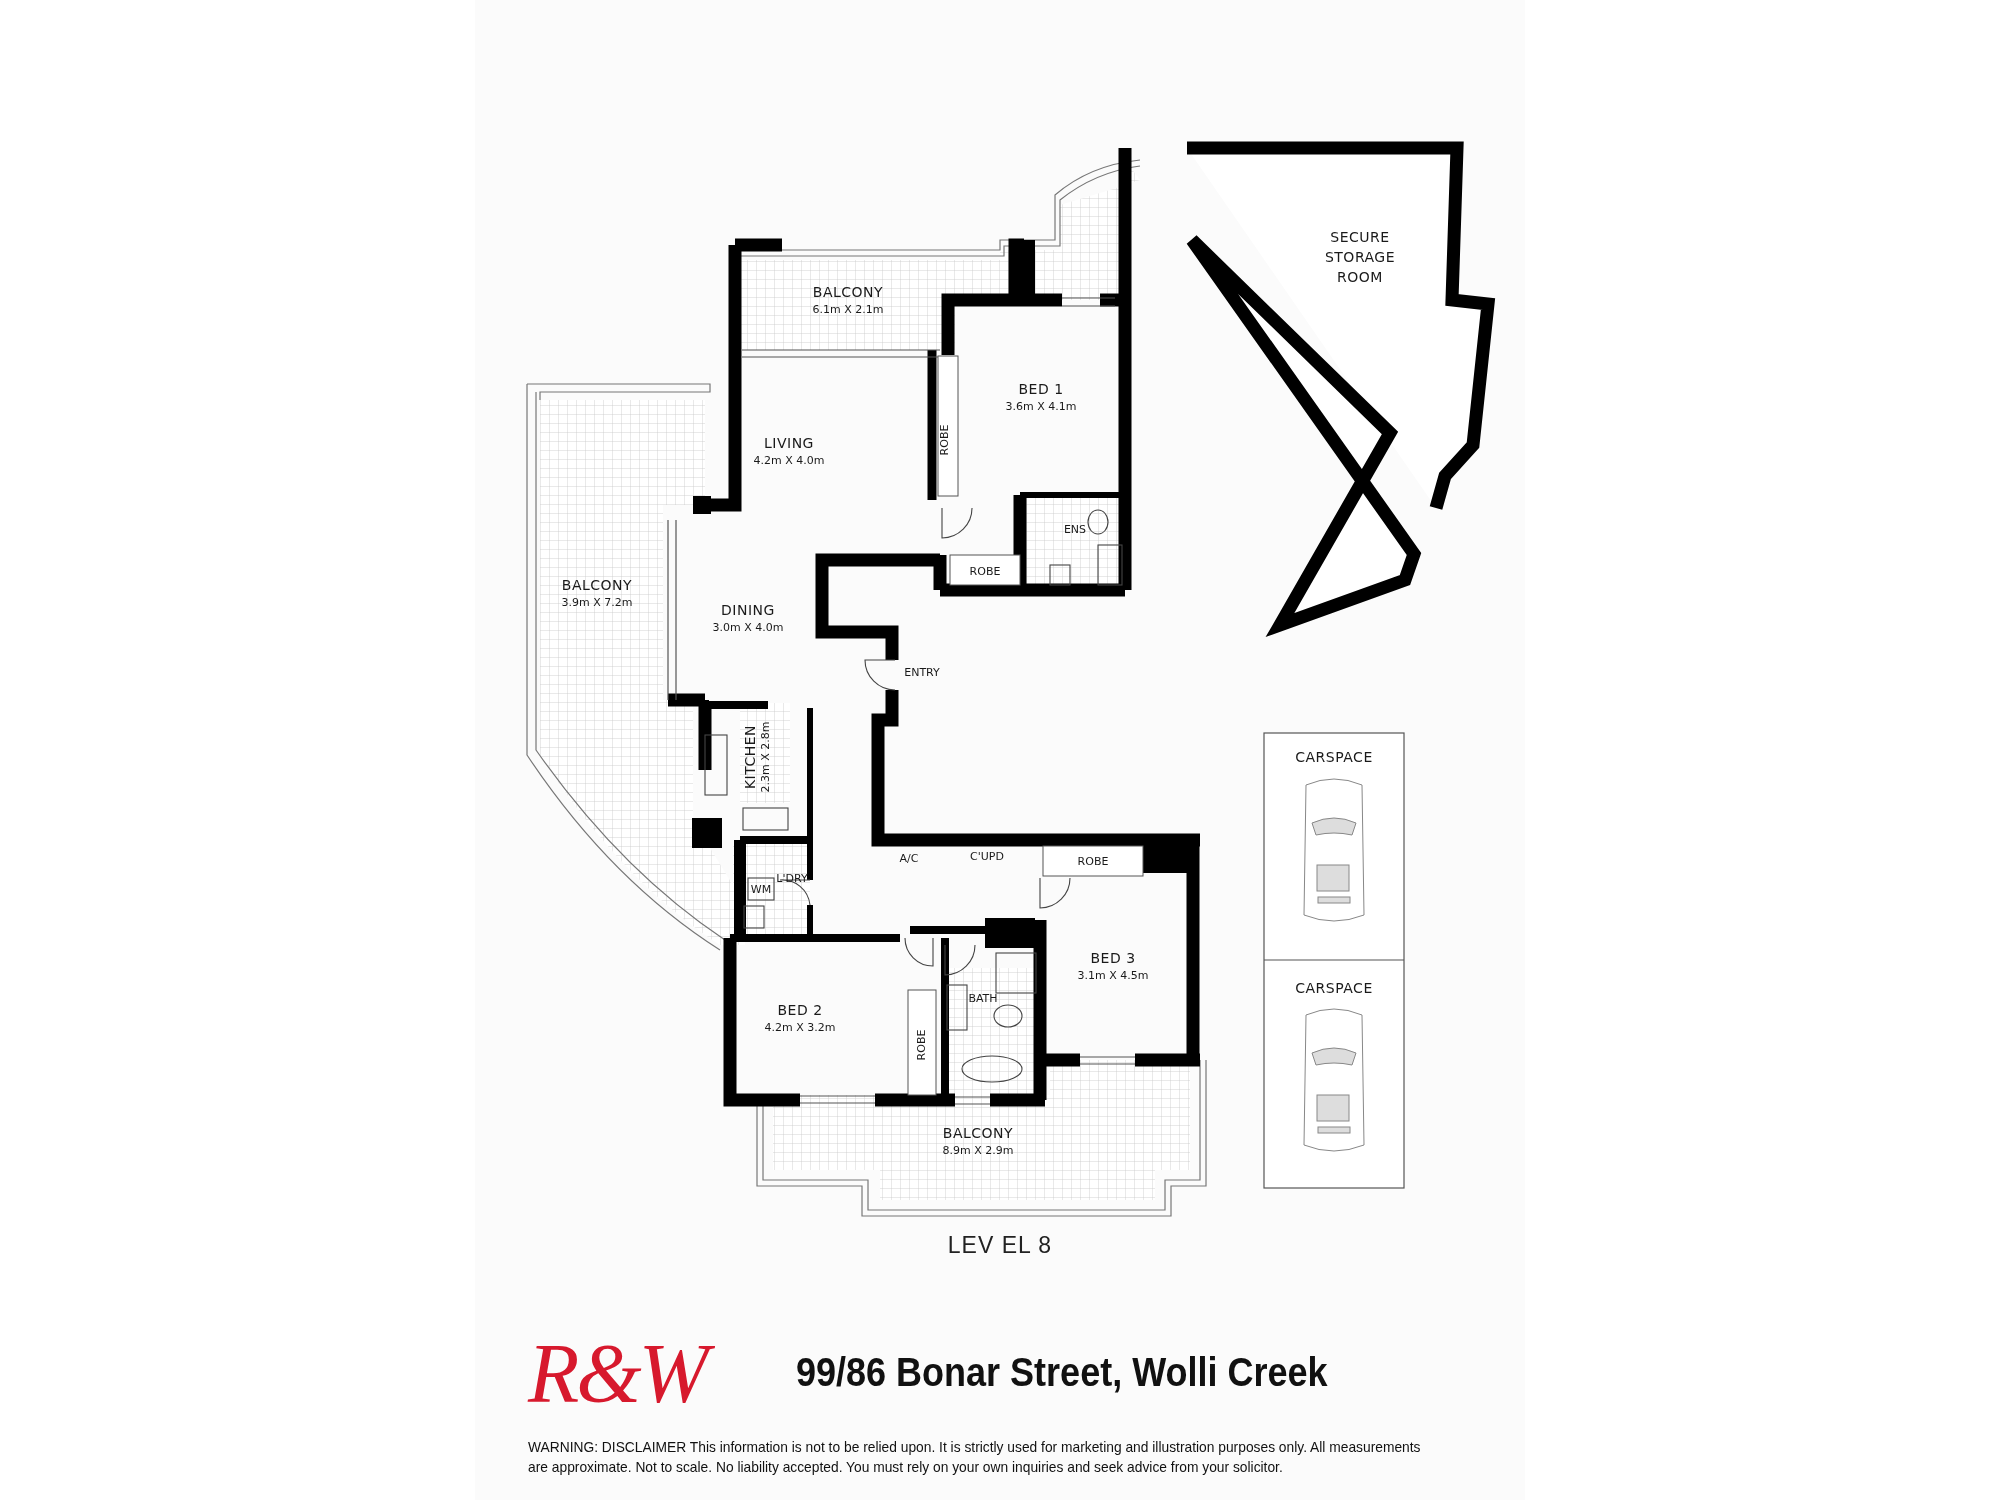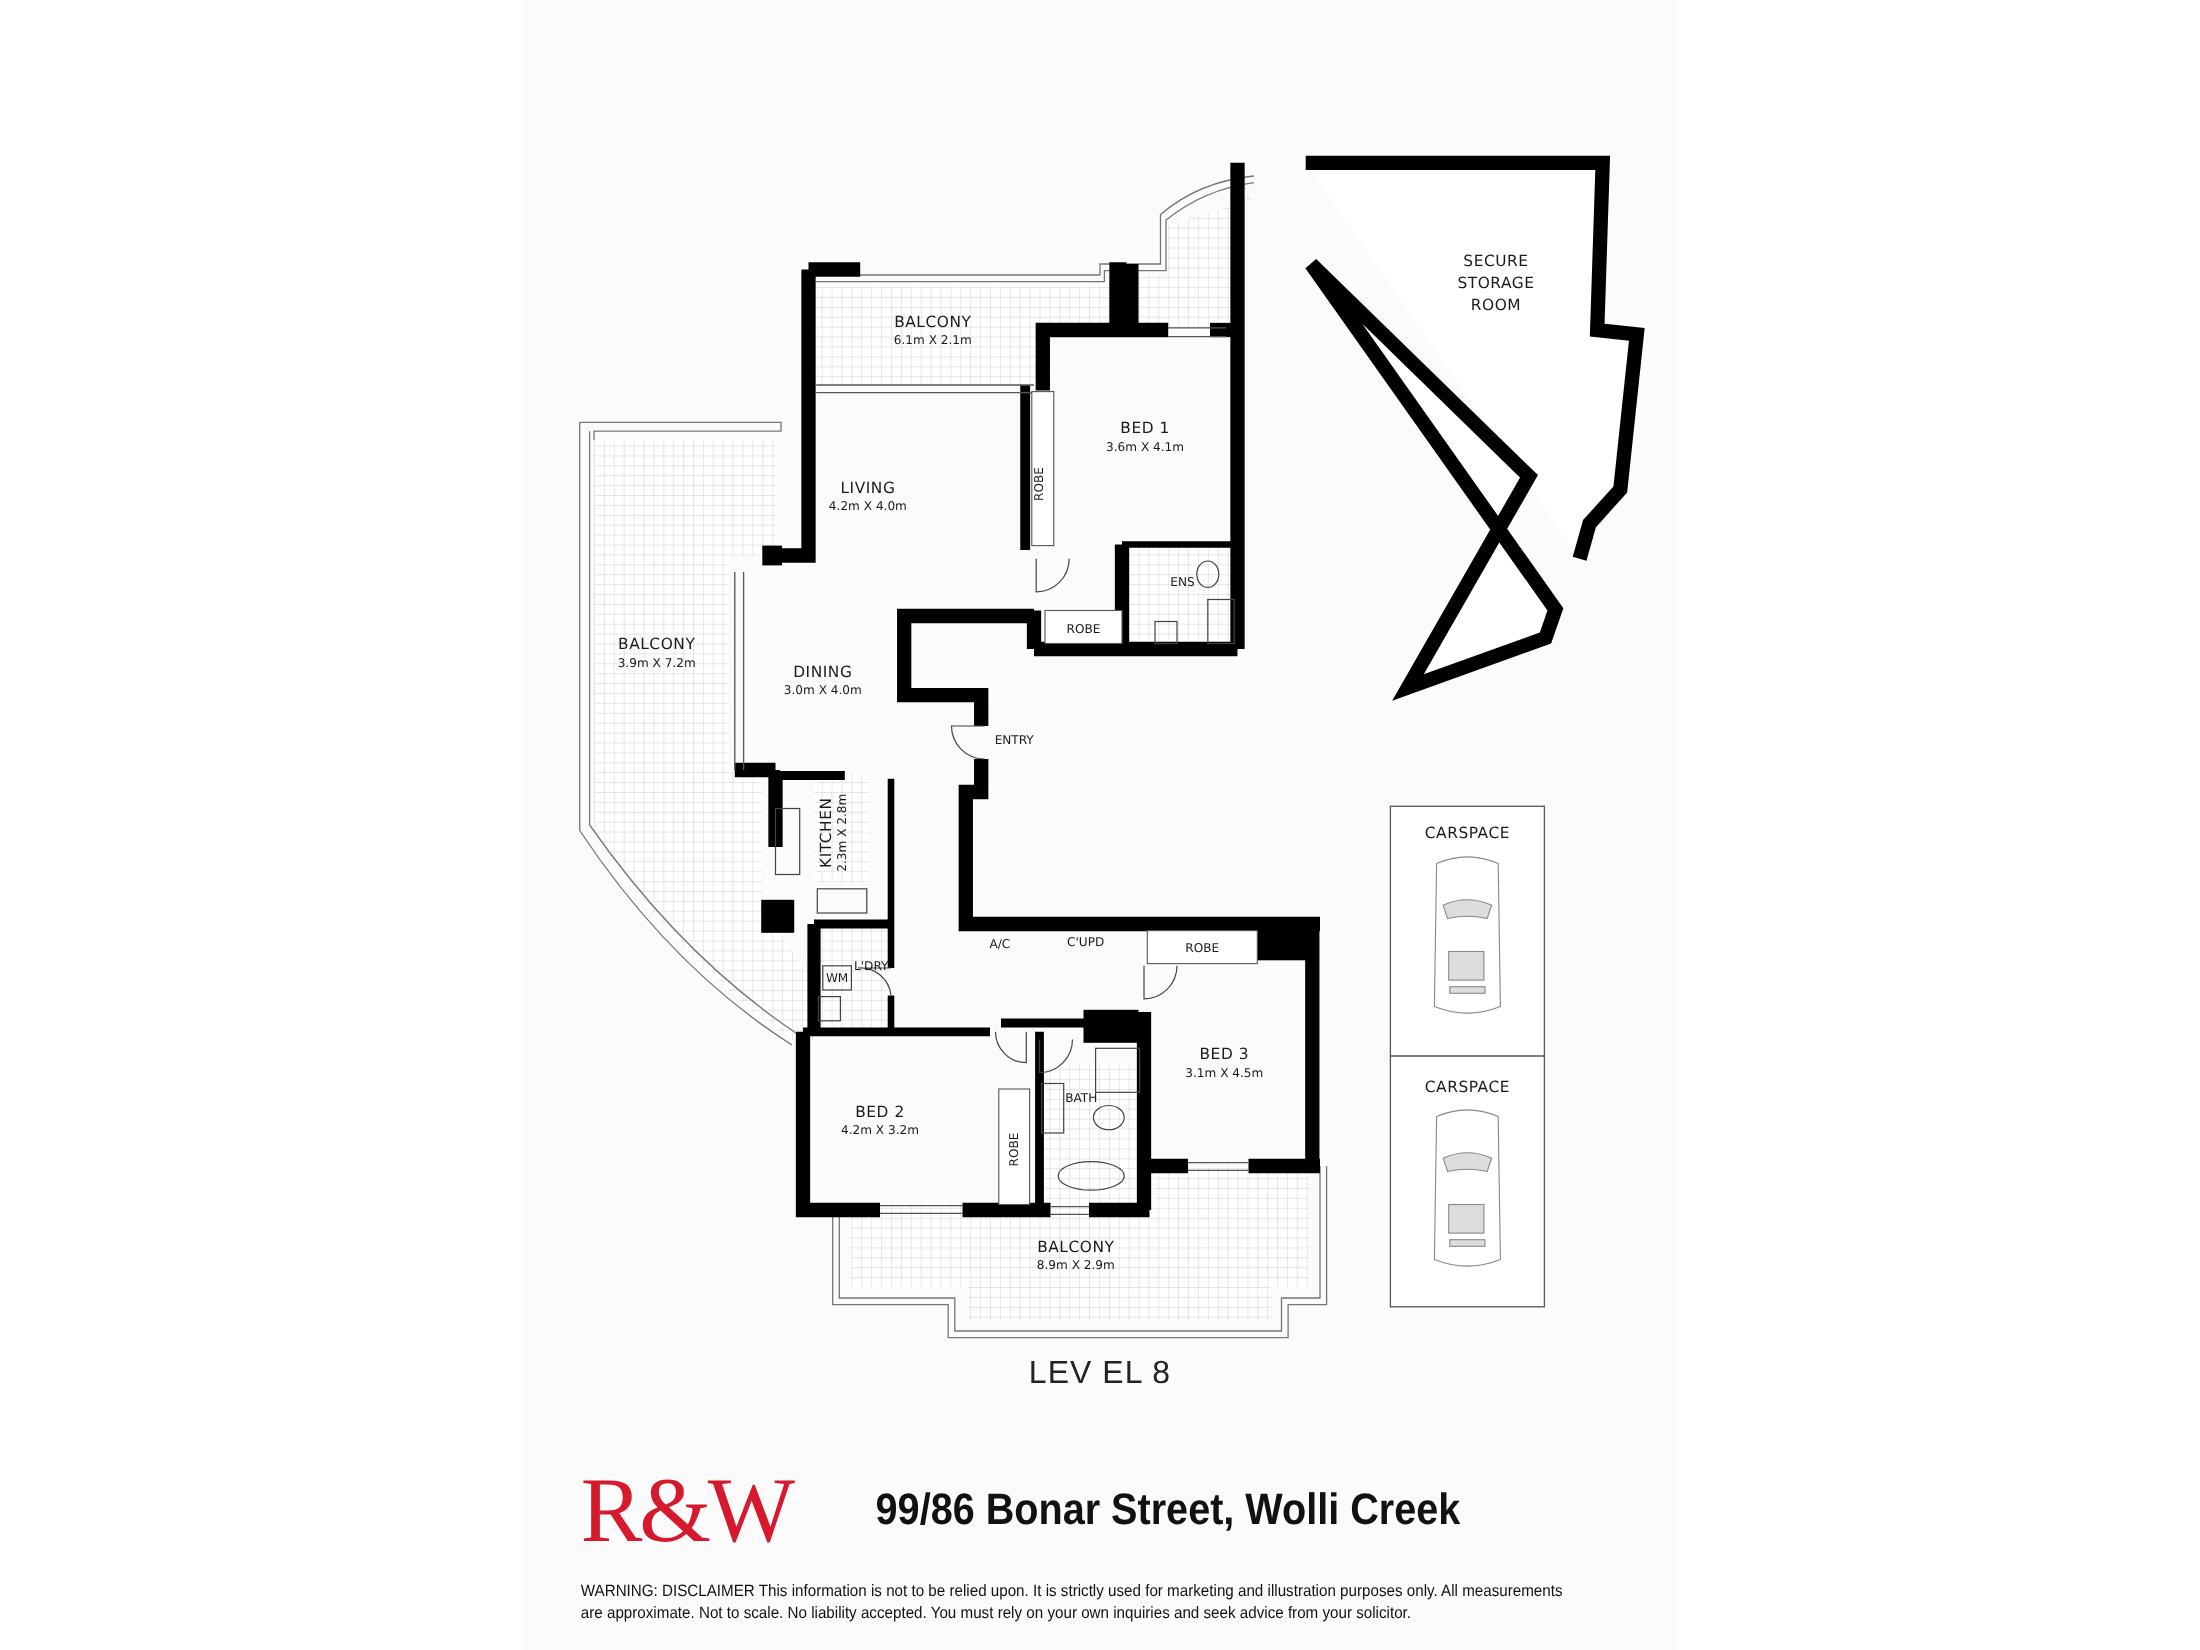--- a/index.html
+++ b/index.html
@@ -2,22 +2,22 @@
 <html><head>
 <meta charset="utf-8">
 <style>
   html,body{margin:0;padding:0;background:#ffffff;}
   body{width:2000px;height:1500px;position:relative;overflow:hidden;font-family:"DejaVu Sans",sans-serif;}
   .page{position:absolute;left:475px;top:0;width:1050px;height:1500px;background:#fbfbfb;}
   svg.plan{position:absolute;left:0;top:0;width:2000px;height:1500px;}
   .room-label{font-family:"DejaVu Sans",sans-serif;font-size:14px;fill:#1a1a1a;letter-spacing:0.5px;}
   .room-dim{font-family:"DejaVu Sans",sans-serif;font-size:11px;fill:#1a1a1a;}
   .small-label{font-family:"DejaVu Sans",sans-serif;font-size:11px;fill:#1a1a1a;}
-  .level-label{position:absolute;left:0;width:2000px;top:1232px;text-align:center;font-family:"Liberation Sans",sans-serif;font-size:29px;color:#222;letter-spacing:1px;}
-  .logo{position:absolute;left:528px;top:1332px;font-family:"Liberation Serif",serif;font-size:84px;line-height:84px;color:#d7192d;letter-spacing:-3px;}
+  .level-label{position:absolute;left:0;width:2000px;top:1232px;text-align:center;font-family:"Liberation Sans",sans-serif;font-size:23px;color:#222;letter-spacing:1px;}
+  .logo{position:absolute;left:528px;top:1332px;font-family:"Liberation Serif",serif;font-size:84px;line-height:84px;color:#d7192d;letter-spacing:-3px;font-style:italic;}
   .address{position:absolute;left:796px;top:1350px;font-family:"Liberation Sans",sans-serif;font-weight:bold;font-size:40px;color:#111;transform:scaleX(0.9);transform-origin:left top;}
   .disclaimer{position:absolute;left:528px;top:1437px;width:980px;font-family:"Liberation Sans",sans-serif;font-size:15px;line-height:20px;color:#111;transform:scaleX(0.92);transform-origin:left top;}
 </style>
 </head>
 <body>
 
 <div class="page"></div>
 
 <svg class="plan" viewBox="0 0 2000 1500" xmlns="http://www.w3.org/2000/svg">
   <defs>

